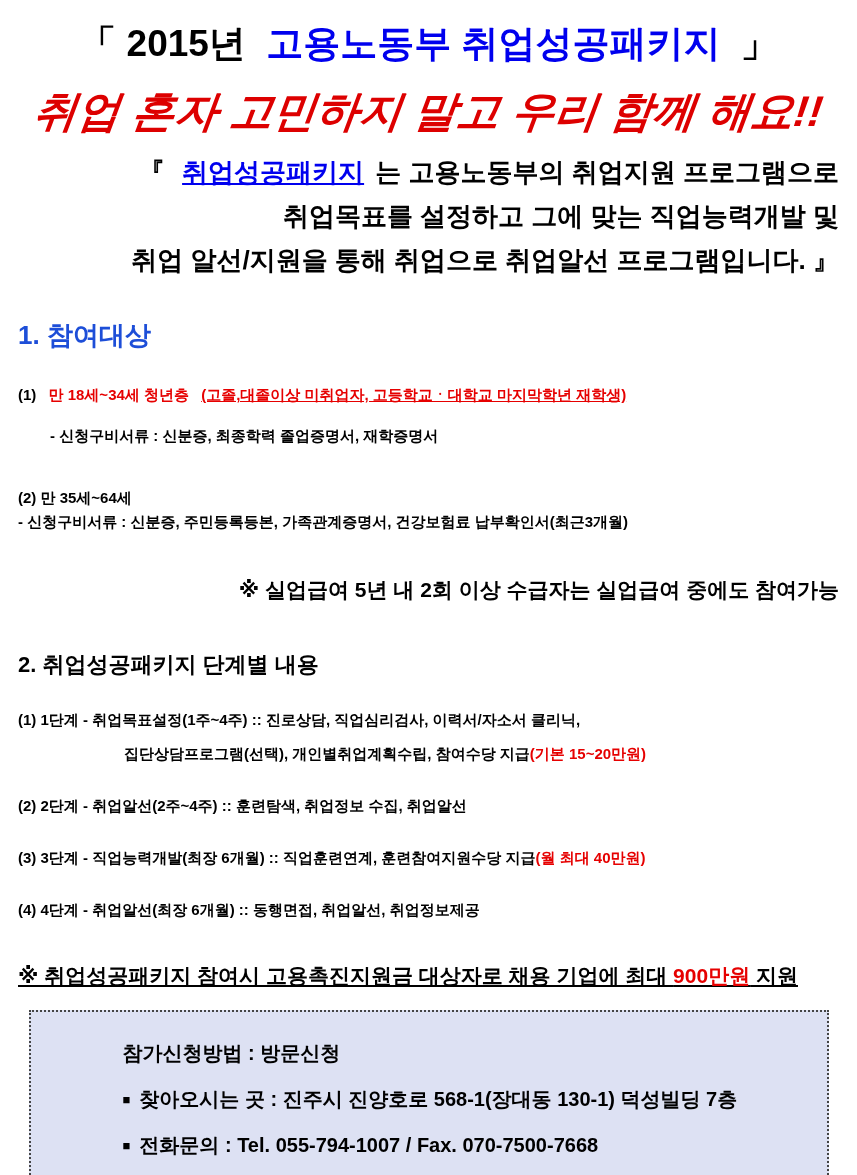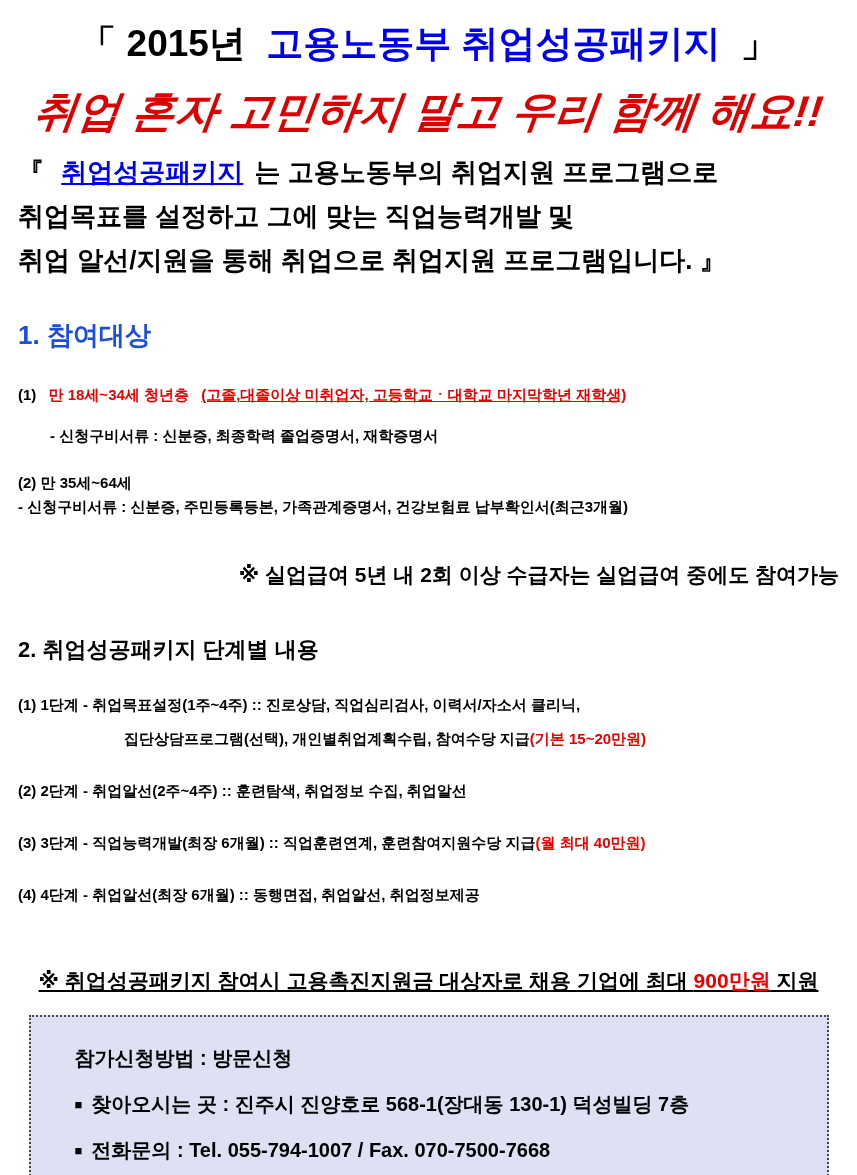--- a/index.html
+++ b/index.html
@@ -39,21 +39,21 @@
     line-height: 54px;
     color: #dd0000;
     font-style: italic;
     transform: skewX(-7deg);
     white-space: nowrap;
     margin-top: 16px;
   }
 
   
   .intro {
-    text-align: left;
+    text-align: right;
     font-size: 26px;
     line-height: 44px;
     margin-top: 12px;
     white-space: nowrap;
   }
   .intro .hl {
     color: #0000ee;
     text-decoration: underline;
     margin: 0 4px 0 10px;
   }
@@ -74,57 +74,58 @@
     line-height: 24px;
     white-space: nowrap;
   }
   .red { color: #e60000; }
   .red-u {
     color: #e60000;
     text-decoration: underline;
   }
   .m-item1  { margin-top: 30px; }
   .m-docs1  { margin-top: 17px; margin-left: 32px; }
-  .m-item2  { margin-top: 23px; }
+  .m-item2  { margin-top: 38px; }
   .m-docs2  { }
   .gap8 { margin-left: 8px; }
 
   .note-center {
     text-align: right;
     font-size: 21px;
     margin-top: 42px;
     white-space: nowrap;
   }
 
   .step { margin-top: 28px; }
   .step-cont {
     padding-left: 106px;
     margin-top: 10px;
   }
 
   .note2 {
-    text-align: center;
+    text-align: left;
     font-size: 21px;
-    margin-top: 60px;
+    margin-top: 40px;
     white-space: nowrap;
   }
   .note2 .u-wrap { text-decoration: underline; }
 
   
   .info-box {
     margin: 20px auto 0 auto;
     width: 800px;
     box-sizing: border-box;
     background: #dde1f3;
     border: 2px dotted #444444;
     padding: 28px 44px 30px 44px;
   }
   .info-line {
     font-size: 20px;
     white-space: nowrap;
+    margin-left: 48px;
   }
   .info-bullet { margin-top: 19px; }
   .sq {
     display: inline-block;
     font-size: 13px;
     vertical-align: 2px;
     margin-right: 9px;
   }
 </style>
 </head>
@@ -140,21 +141,21 @@
 
   <div class="title2">취업 혼자 고민하지 말고 우리 함께 해요!!</div>
 
   <div class="intro">
     <div>
       <span>『</span>
       <span class="hl">취업성공패키지</span>
       <span>는 고용노동부의 취업지원 프로그램으로</span>
     </div>
     <div>취업목표를 설정하고 그에 맞는 직업능력개발 및</div>
-    <div>취업 알선/지원을 통해 취업으로 취업지원 프로그램입니다. 』</div>
+    <div>취업 알선/지원을 통해 취업으로 취업알선 프로그램입니다. 』</div>
   </div>
 
   <div class="h-blue">1. 참여대상</div>
 
   <div class="body-line m-item1">
     <span>(1)</span>
     <span class="red gap8">만 18세~34세 청년층</span>
     <span class="red-u gap8">(고졸,대졸이상 미취업자, 고등학교ㆍ대학교 마지막학년 재학생)</span>
   </div>
   <div class="body-line m-docs1">- 신청구비서류 : 신분증, 최종학력 졸업증명서, 재학증명서</div>

